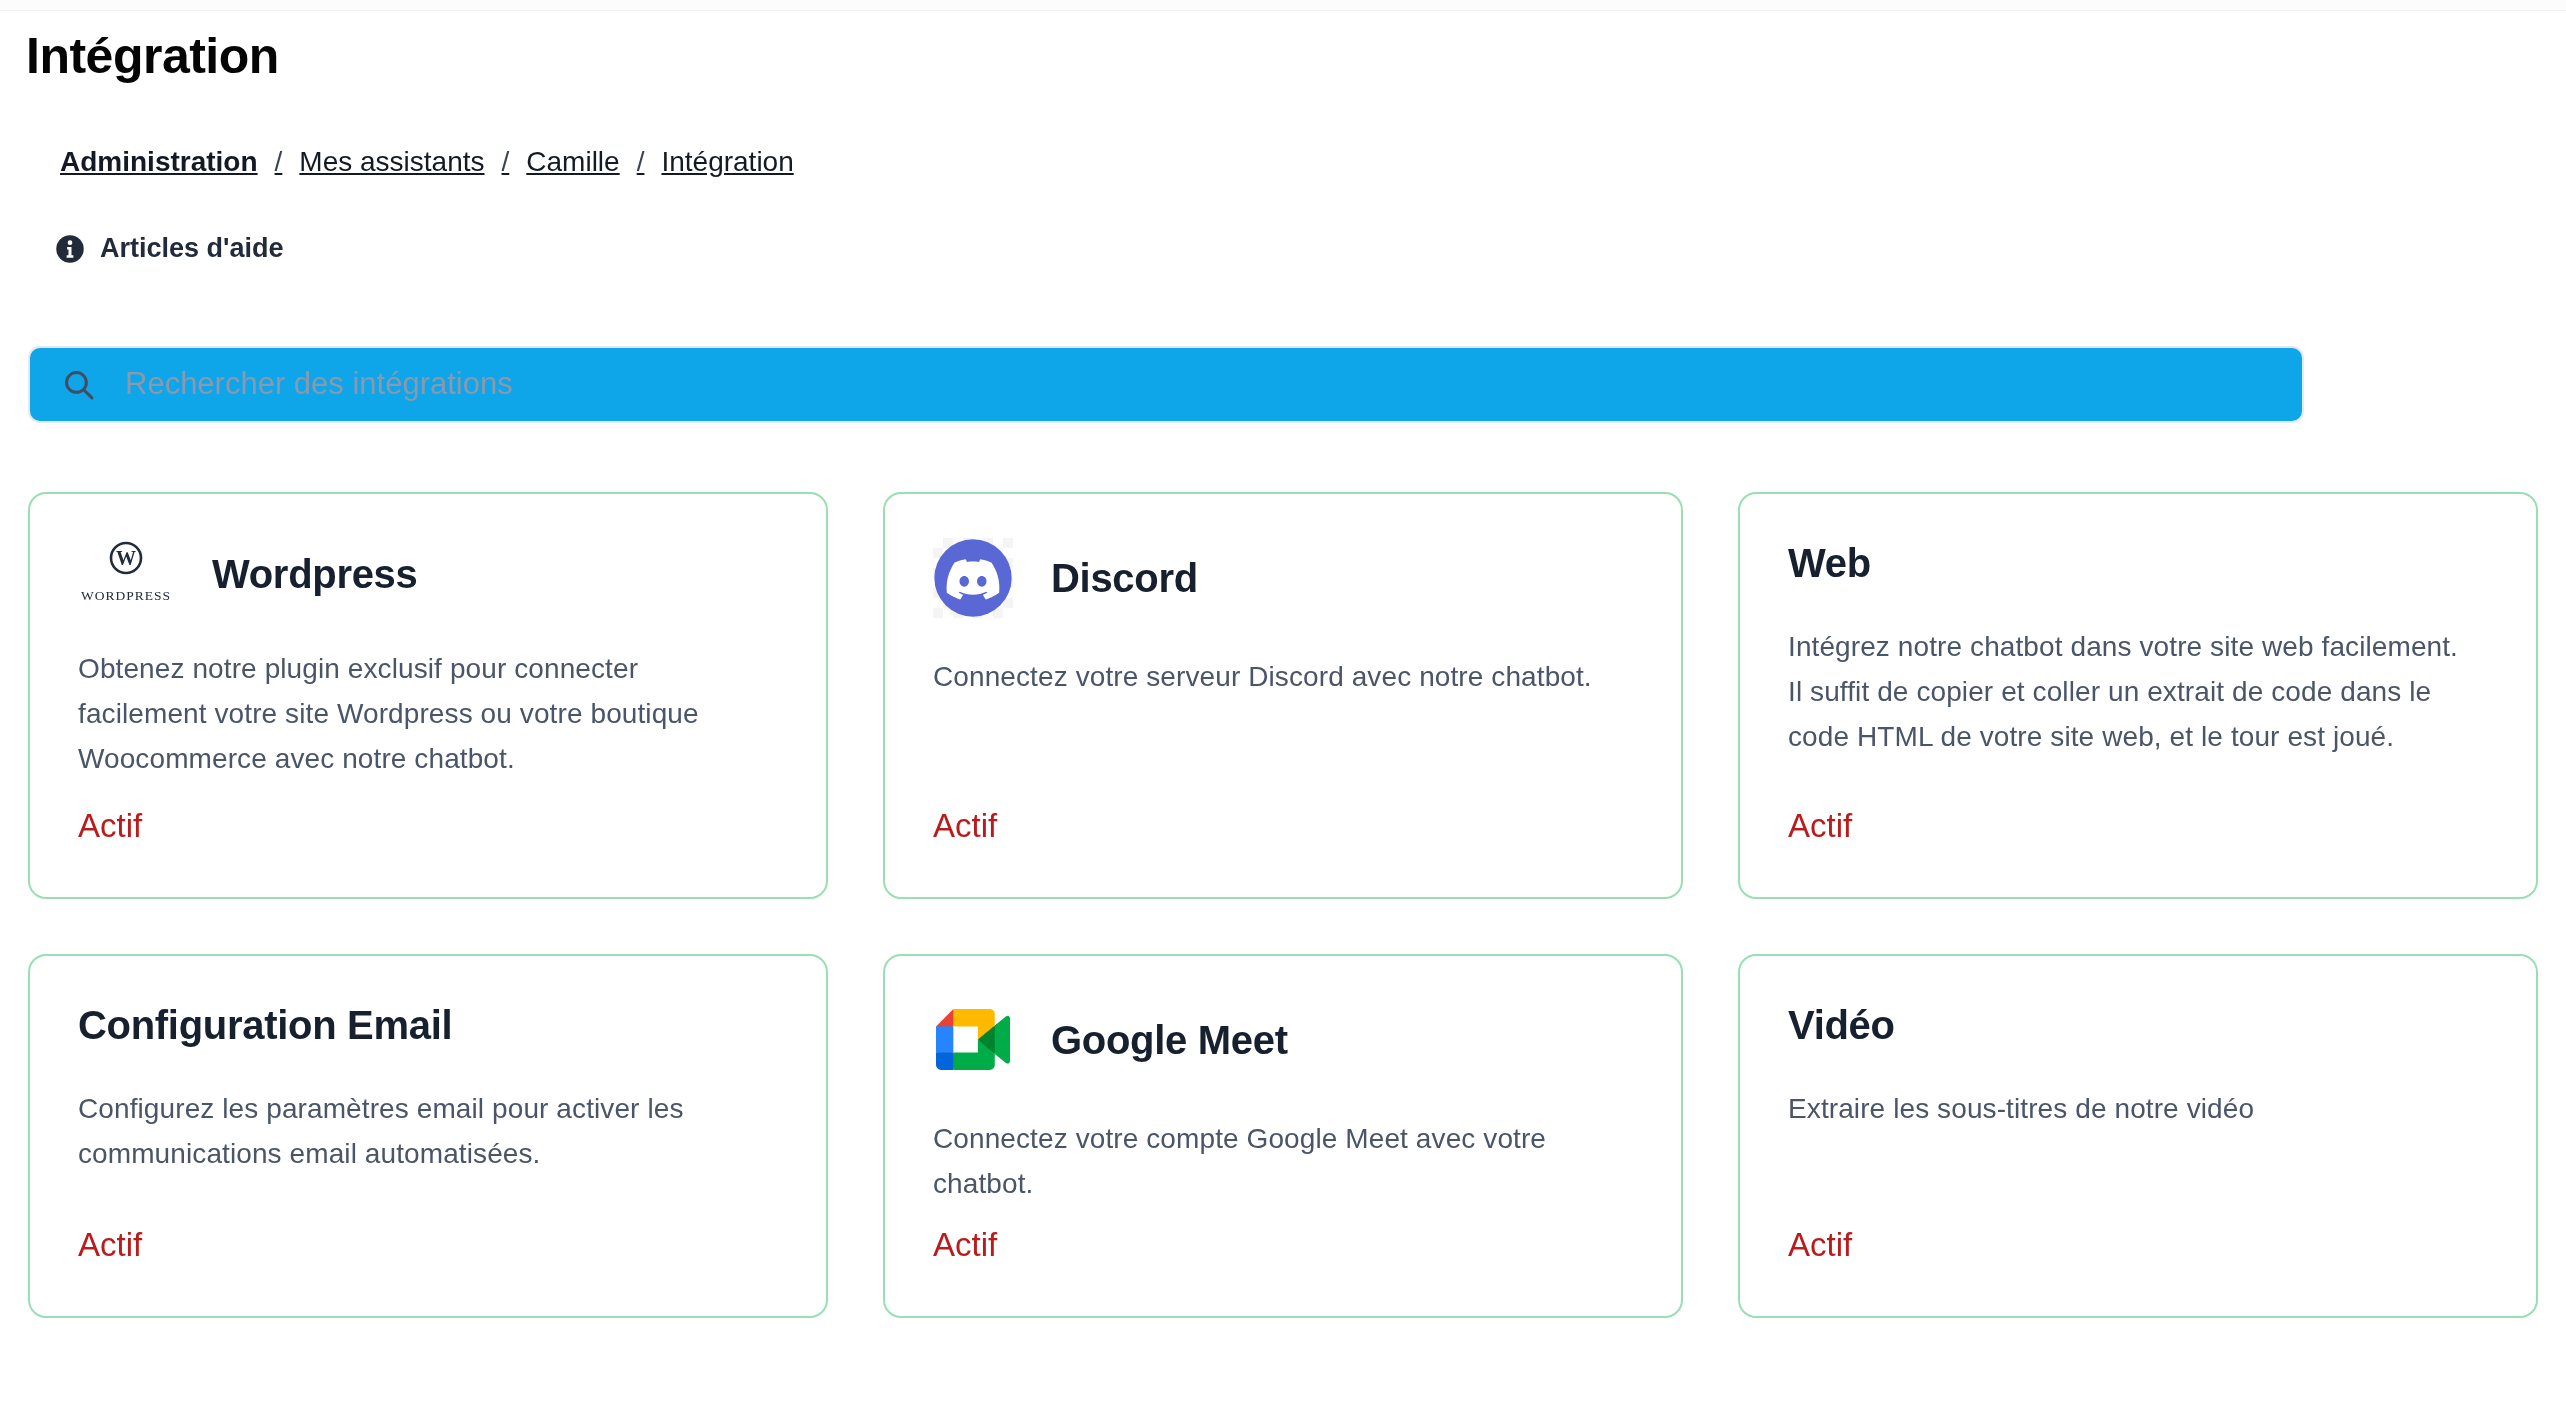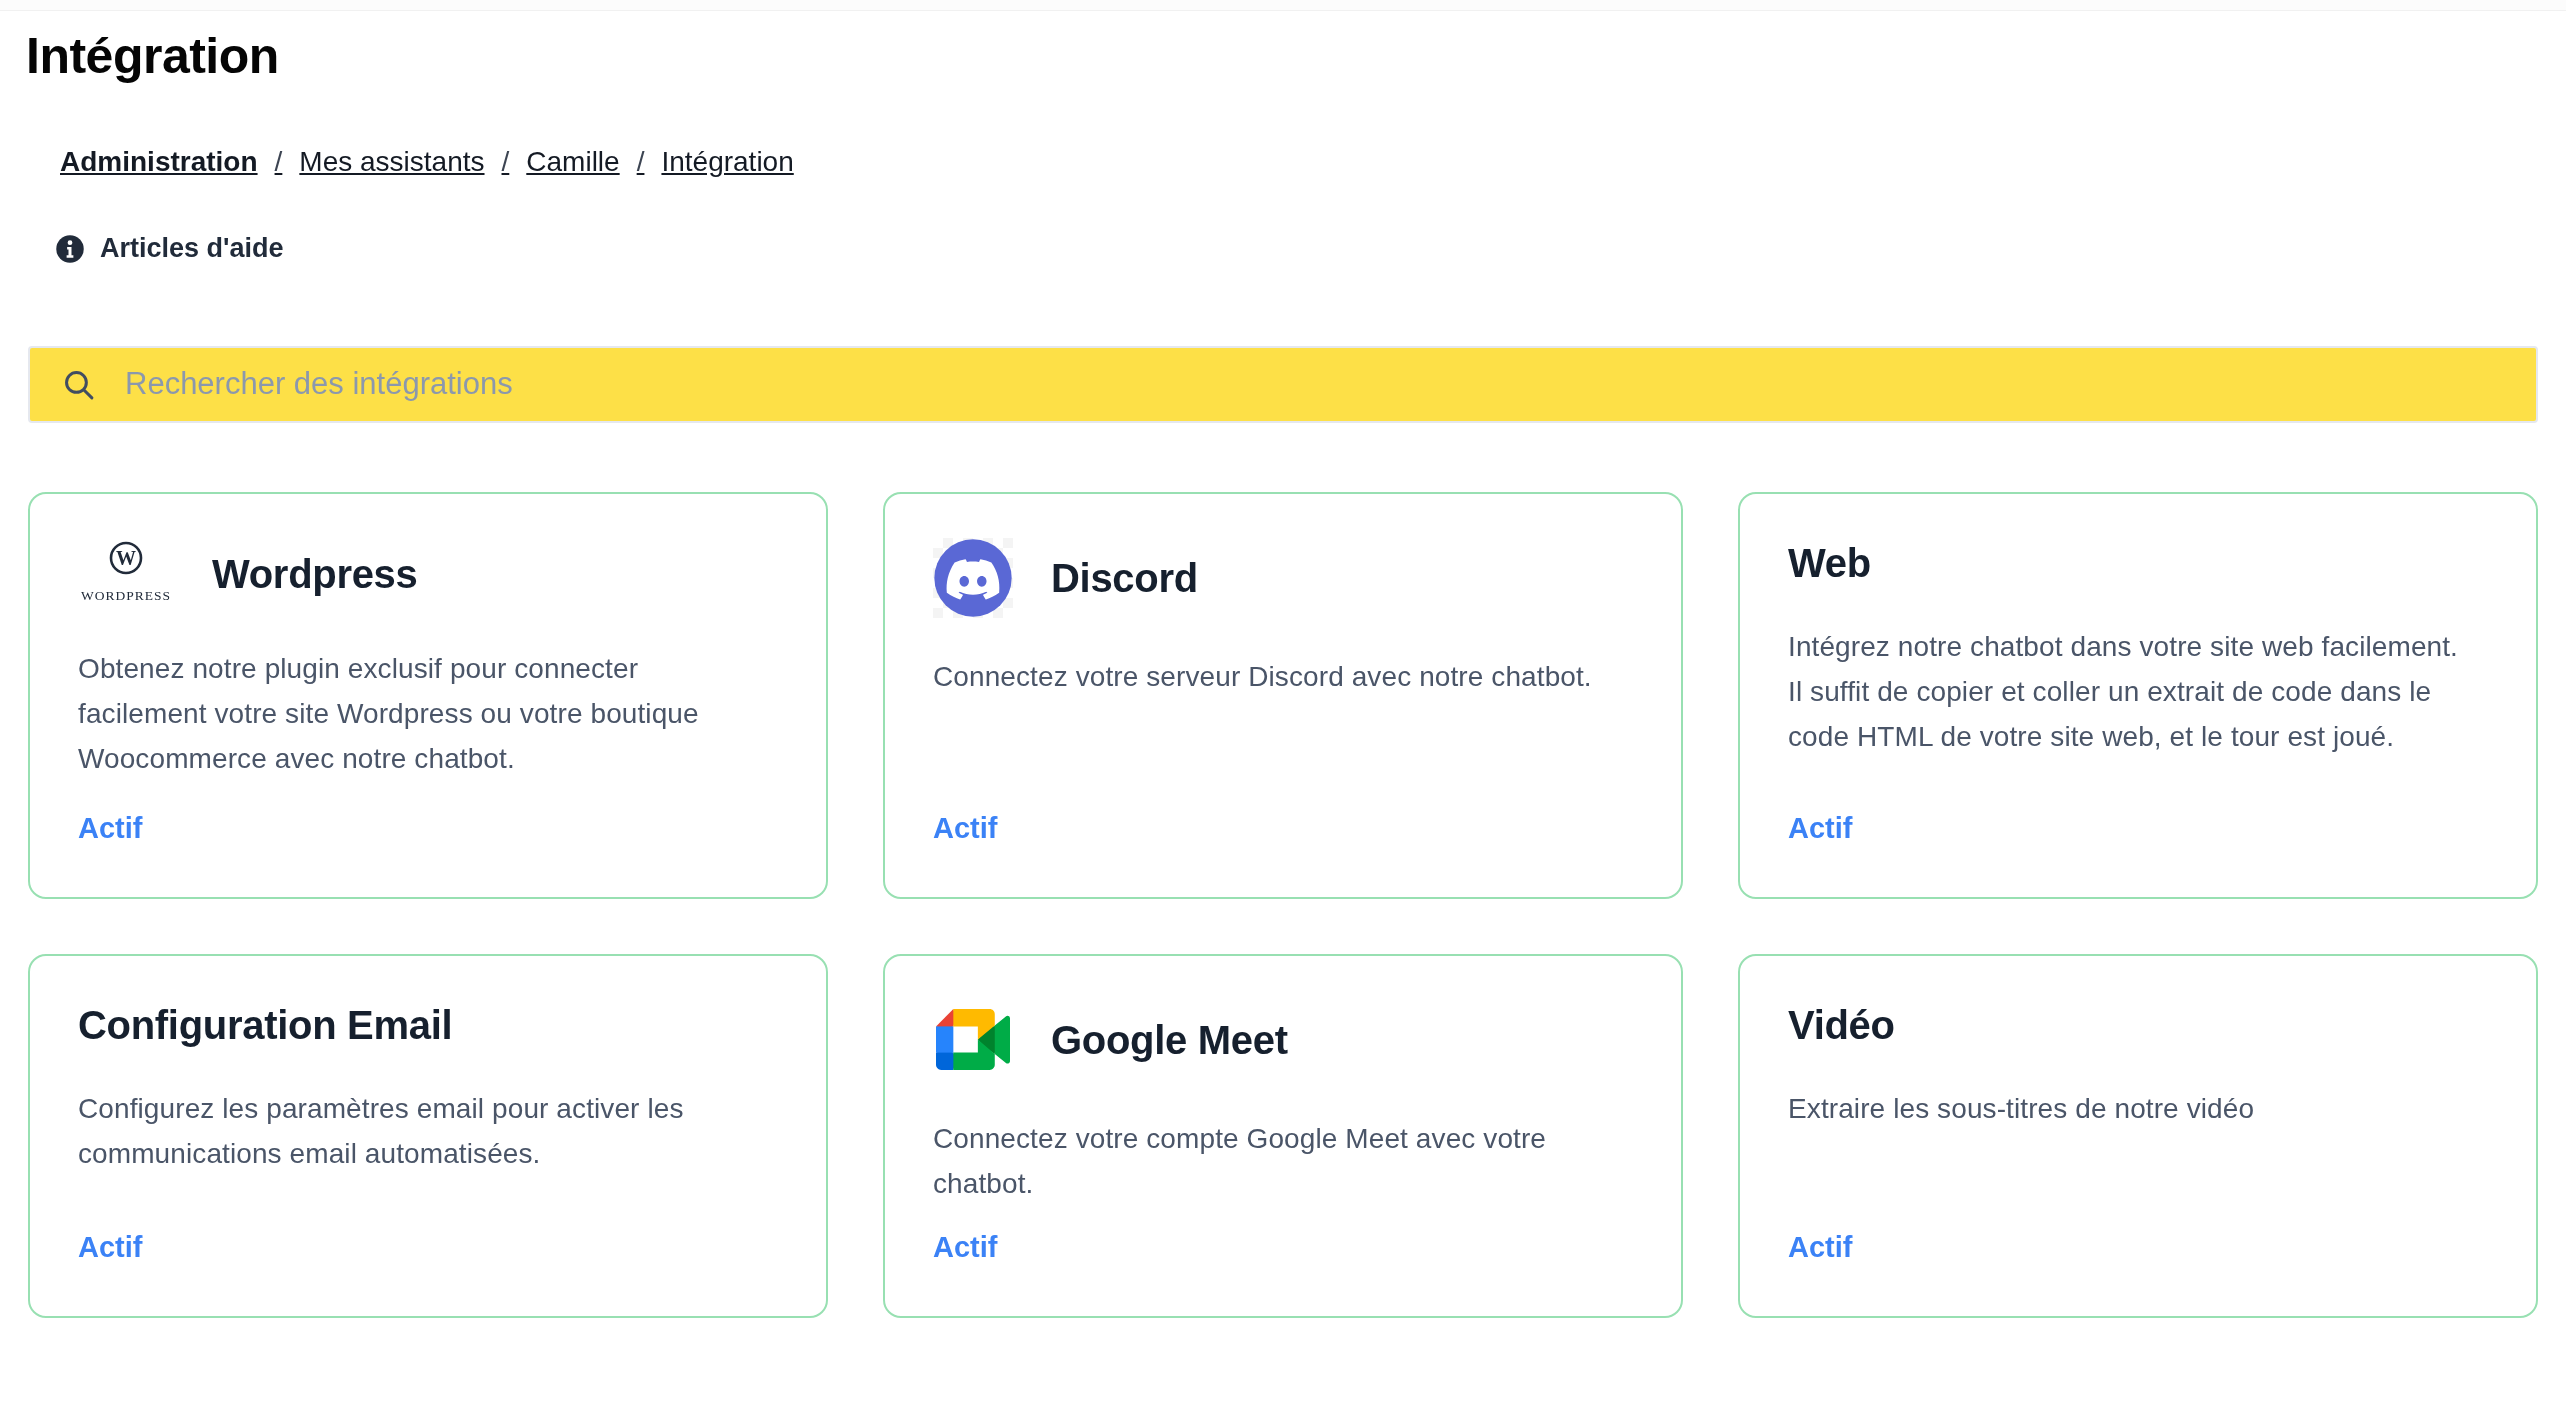--- a/index.html
+++ b/index.html
@@ -23,22 +23,22 @@
 
   .help-row{
     margin:54px 0 0 55px;display:inline-flex;align-items:center;gap:15px;
     cursor:pointer;
   }
   .help-row .help-label{font-size:27px;font-weight:700;color:#212b3a;}
   .help-icon svg{display:block;}
 
   .search-wrap{position:relative;margin:78px 28px 0 28px;}
   .search-input{
-    box-sizing:border-box;width:2510px;height:77px;
-    border:2px solid #e5e8ef;border-radius:4px;background:#fde047;
+    box-sizing:border-box;width:2276px;height:77px;
+    border:2px solid #e5e8ef;border-radius:12px;background:#0ea5e9;
     padding:0 30px 0 95px;font-size:31px;color:#30394a;outline:none;
     font-family:"Liberation Sans","DejaVu Sans",sans-serif;
   }
   .search-input::placeholder{color:#8b98ad;opacity:1;}
   .search-icon{position:absolute;left:33px;top:21px;}
 
   .cards-grid{
     margin:69px 0 0 28px;
     display:grid;
     grid-template-columns:repeat(3,800px);
@@ -57,21 +57,21 @@
   .icon-box-80{width:80px;height:80px;}
   .discord-box{
     width:80px;height:80px;
     background:repeating-conic-gradient(#f4f4f4 0% 25%, #ffffff 0% 50%);
     background-size:20px 20px;
   }
   .card-desc{
     margin:0;font-size:28px;line-height:45px;color:#4a5568;
     white-space:pre-line;letter-spacing:0.1px;
   }
-  .card-status{margin-top:auto;font-size:29px;font-weight:700;color:#3b82f6;}
+  .card-status{margin-top:auto;font-size:33px;font-weight:400;color:#b91c1c;}
 </style>
 </head>
 <body>
 
 
 
 <div class="top-strip"></div>
 
 <h1 class="page-title">Intégration</h1>
 

